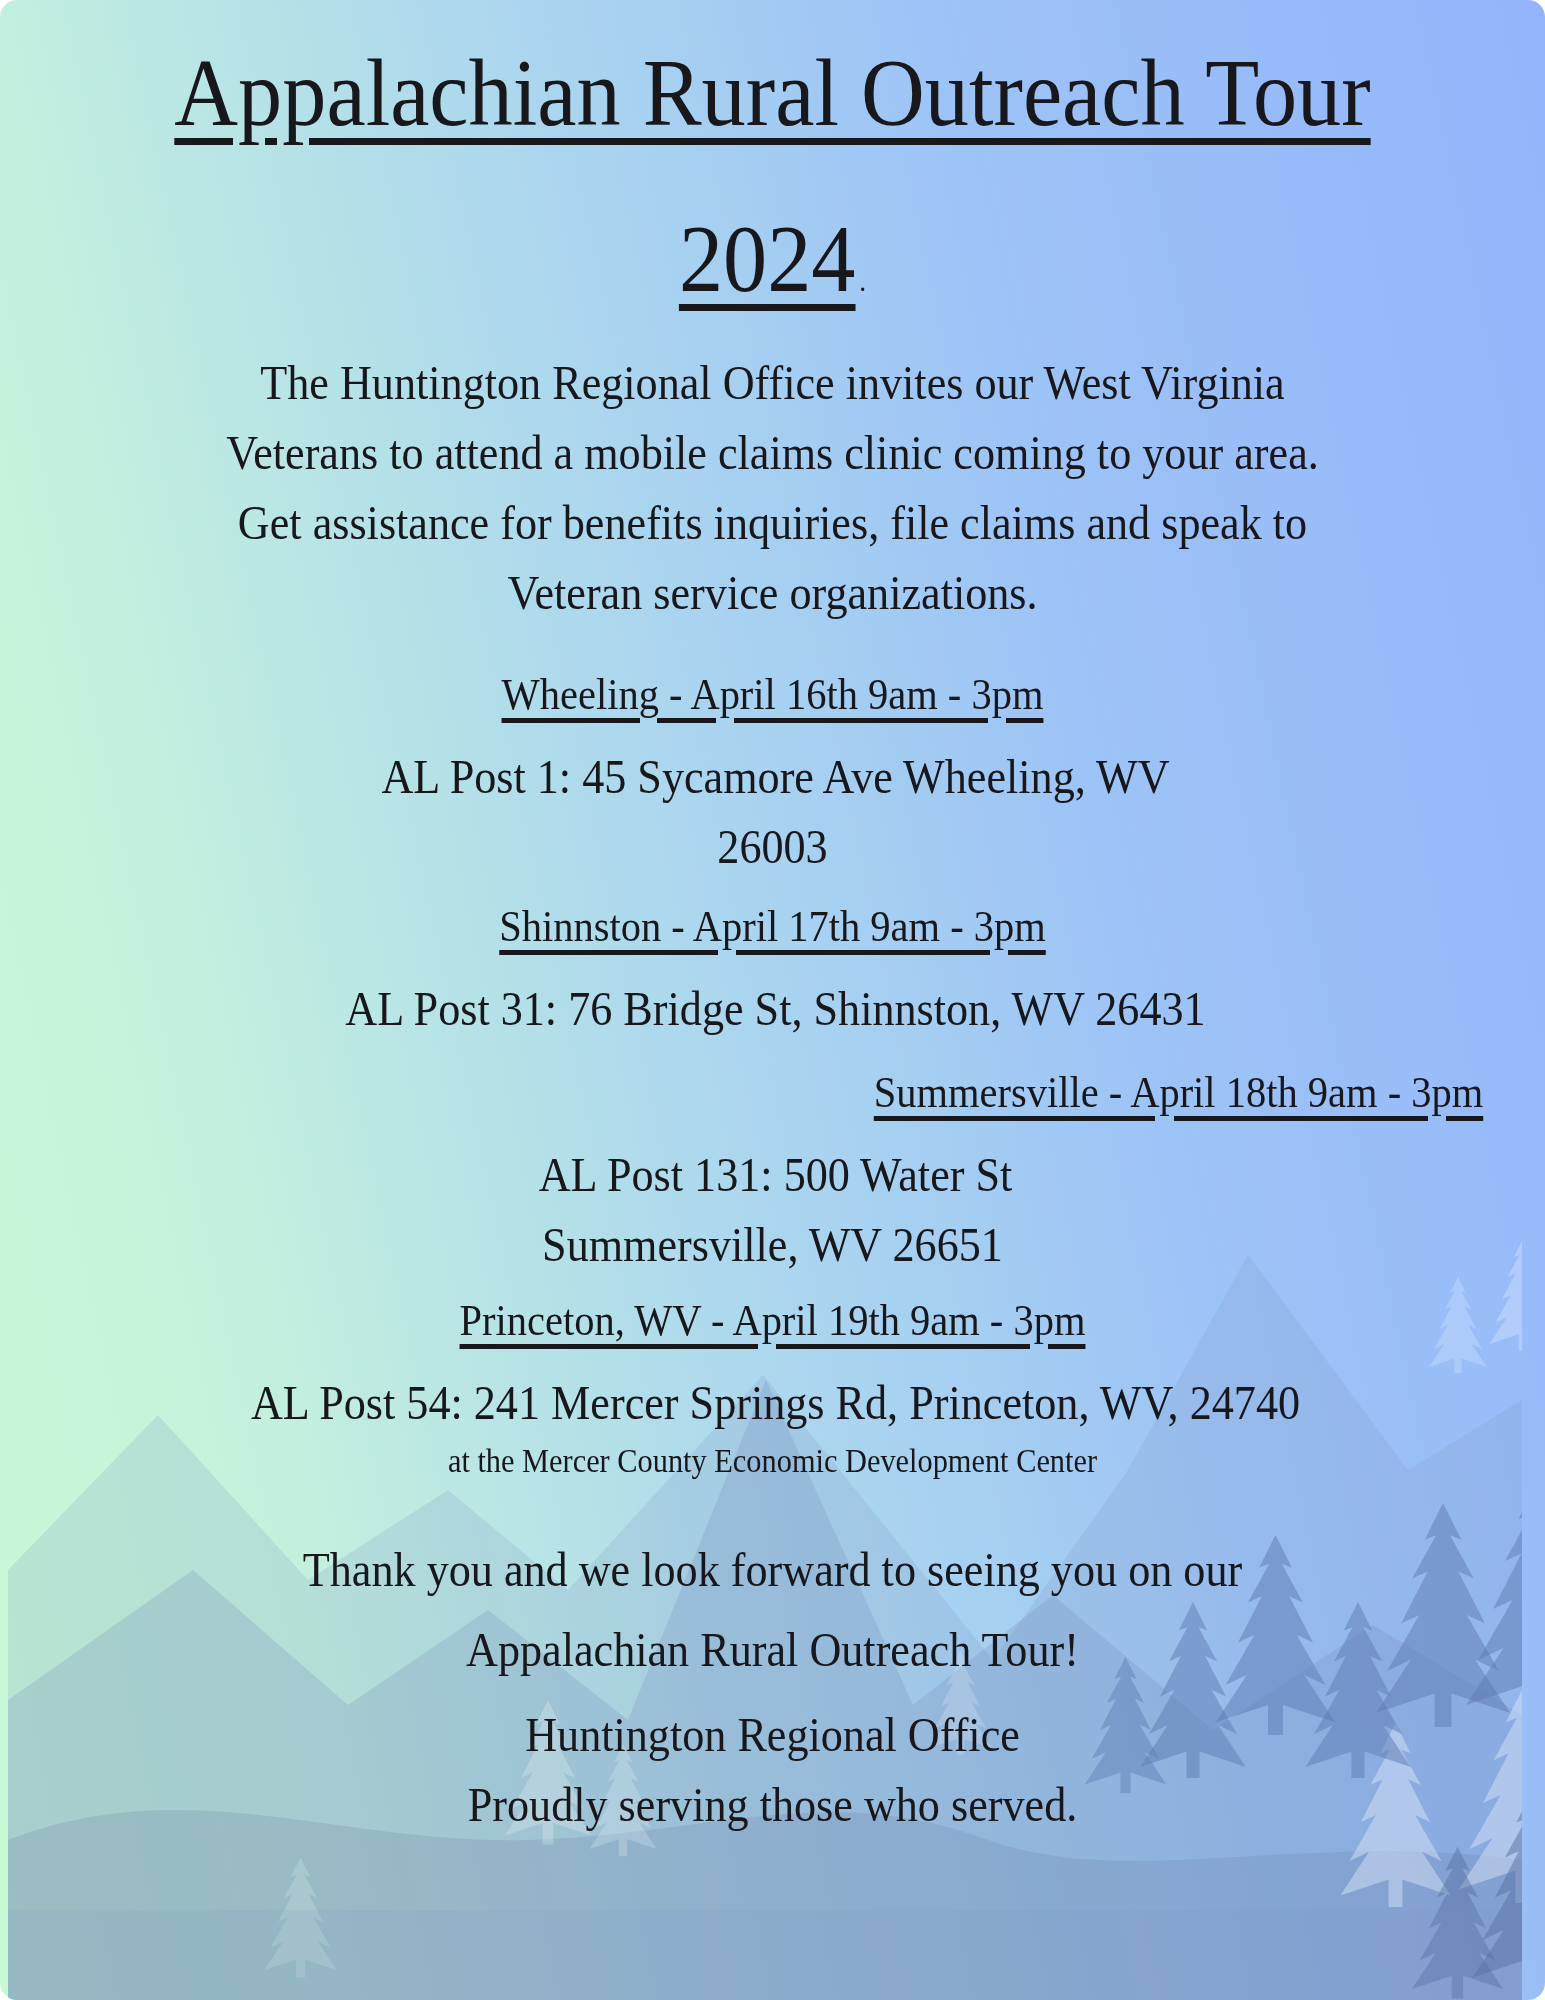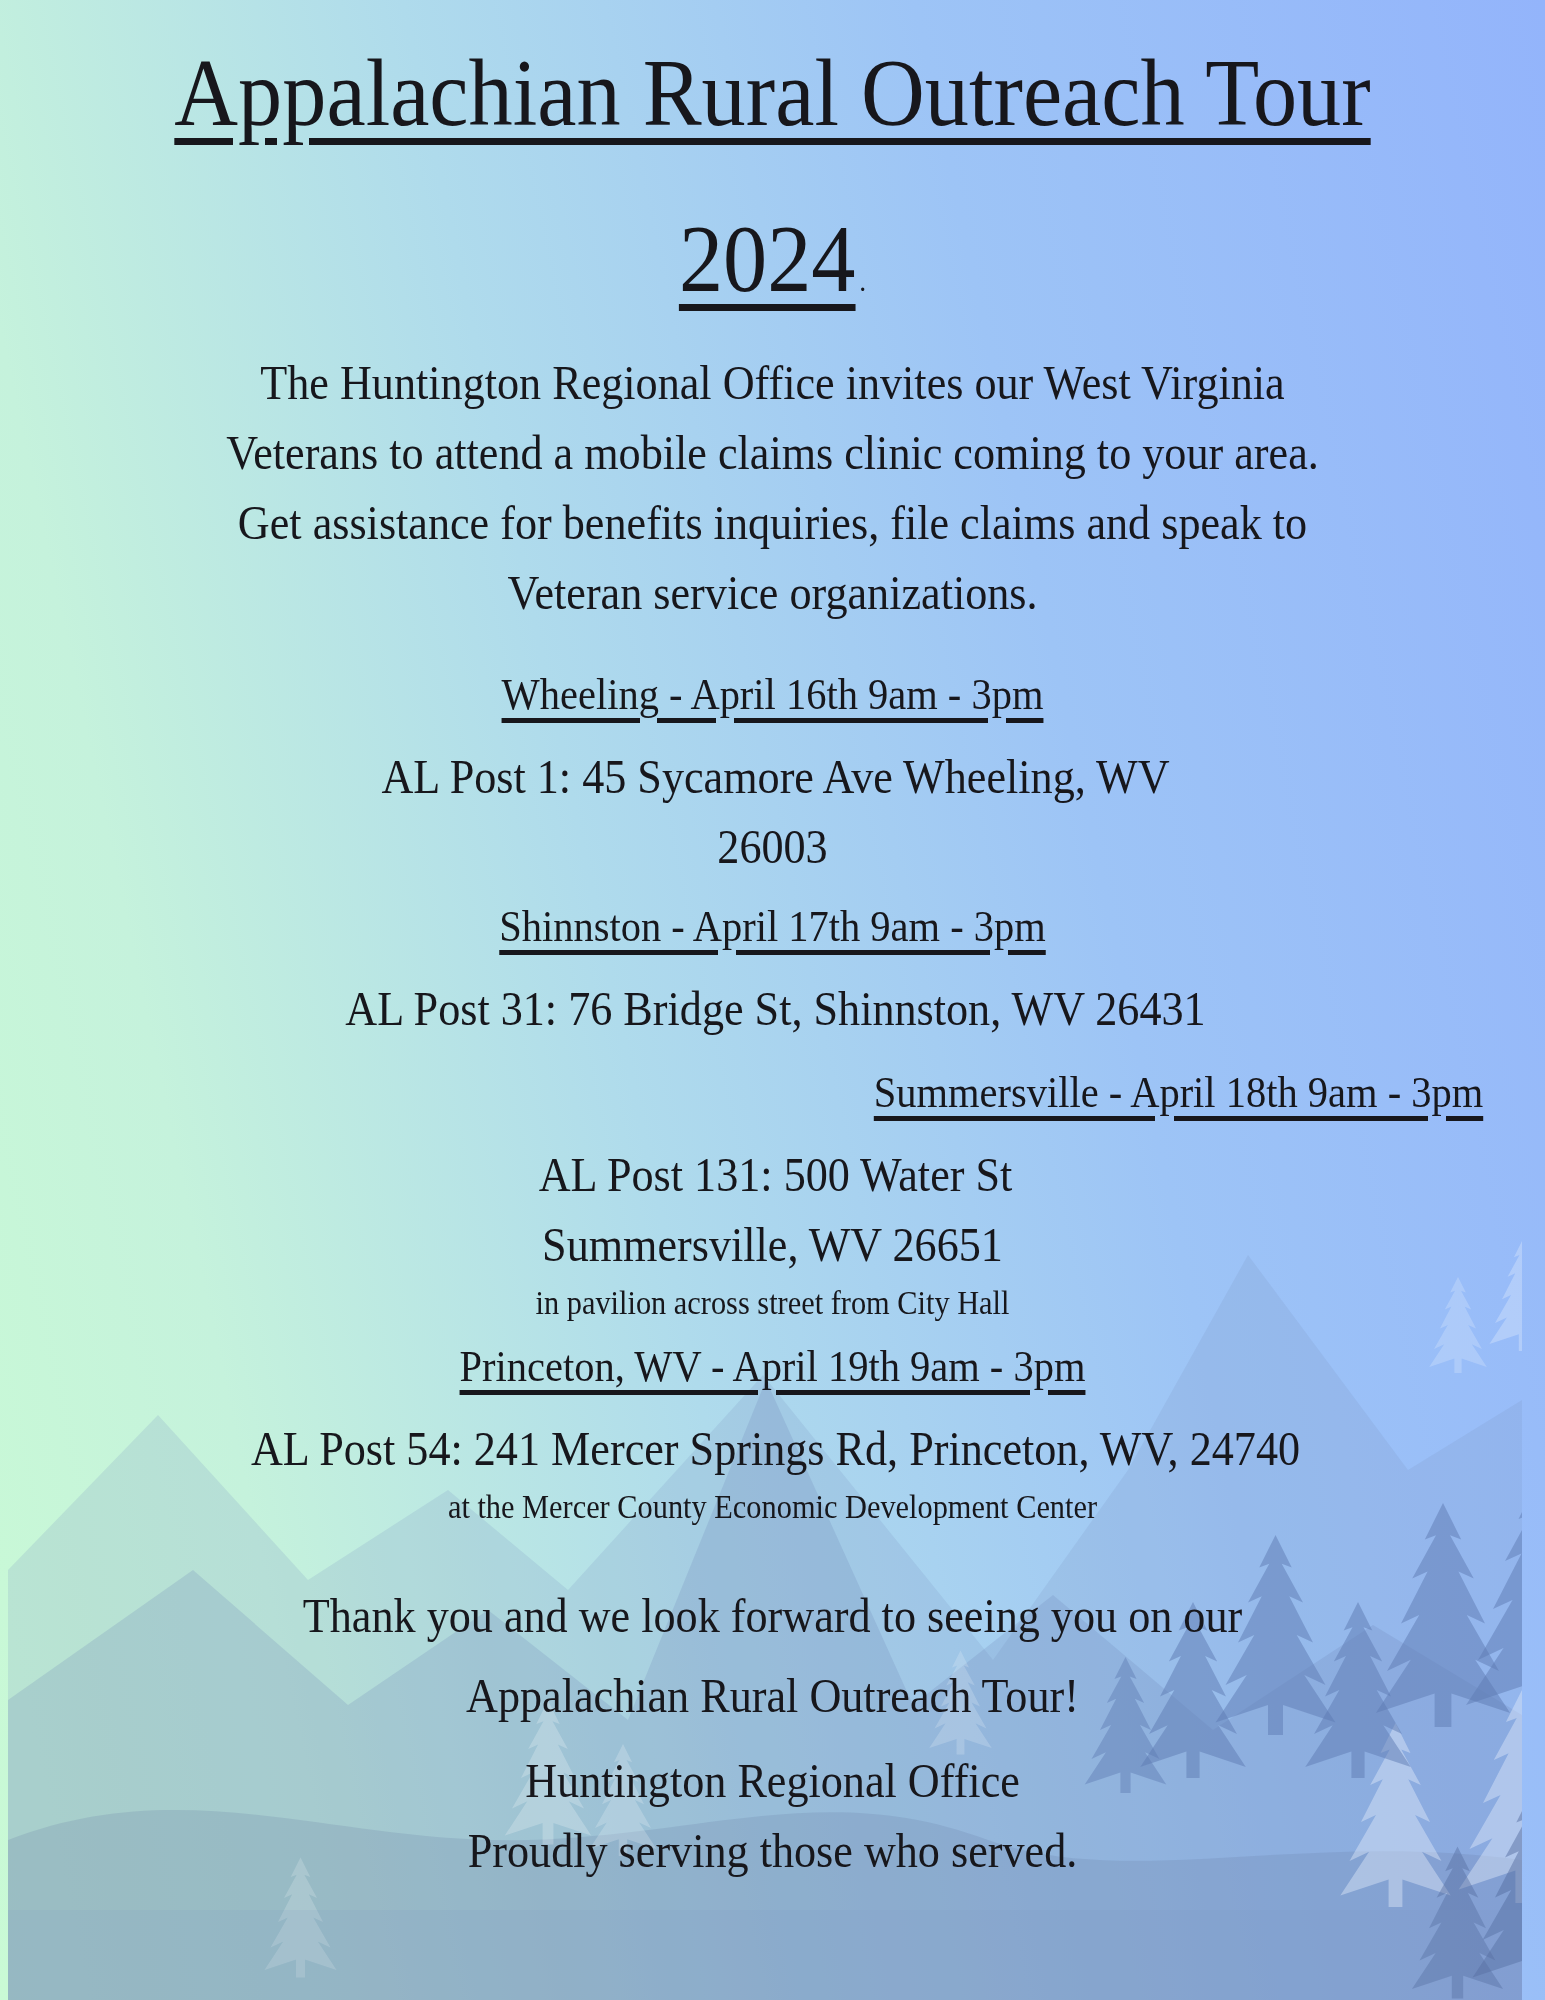--- a/index.html
+++ b/index.html
@@ -5,20 +5,21 @@
   html,body { margin:0; padding:0; }
   .flyer {
     position:relative;
     width:1545px; height:2000px;
     overflow:hidden;
     background:linear-gradient(78deg,
       #c9fad5 0%, #c5f2dc 18%, #afdbec 42%, #9dc4f6 68%, #93b4fb 100%);
     font-family:"Liberation Serif","DejaVu Serif",serif;
     color:#17171c;
     text-align:center;
+    border-radius:17px;
   }
   .scenery {
     position:absolute; left:8px; bottom:0;
     width:1514px; height:860px;
     z-index:1;
   }
   .content { position:relative; z-index:2; padding-top:42px; }
   .cond { display:block; transform:scaleX(0.92); transform-origin:50% 50%; }
   .u  { text-decoration:underline; text-decoration-thickness:7px; text-underline-offset:13px; }
   .uc { text-decoration:underline; text-decoration-thickness:5px; text-underline-offset:9px; }
@@ -119,23 +120,20 @@
 
     <div class="stop-heading mt-stop3">
       <span class="cond uc">Summersville - April 18th 9am - 3pm</span>
     </div>
     <div class="addr addr-first">
       <span class="cond">AL Post 131: 500 Water St</span>
     </div>
     <div class="addr">
       <span class="cond">Summersville, WV 26651</span>
     </div>
-    <div class="note">
-      <span class="cond">in pavilion across street from City Hall</span>
-    </div>
 
     <div class="stop-heading mt-stop4">
       <span class="cond uc">Princeton, WV - April 19th 9am - 3pm</span>
     </div>
     <div class="addr addr-first">
       <span class="cond">AL Post 54: 241 Mercer Springs Rd, Princeton, WV, 24740</span>
     </div>
     <div class="note">
       <span class="cond">at the Mercer County Economic Development Center</span>
     </div>

